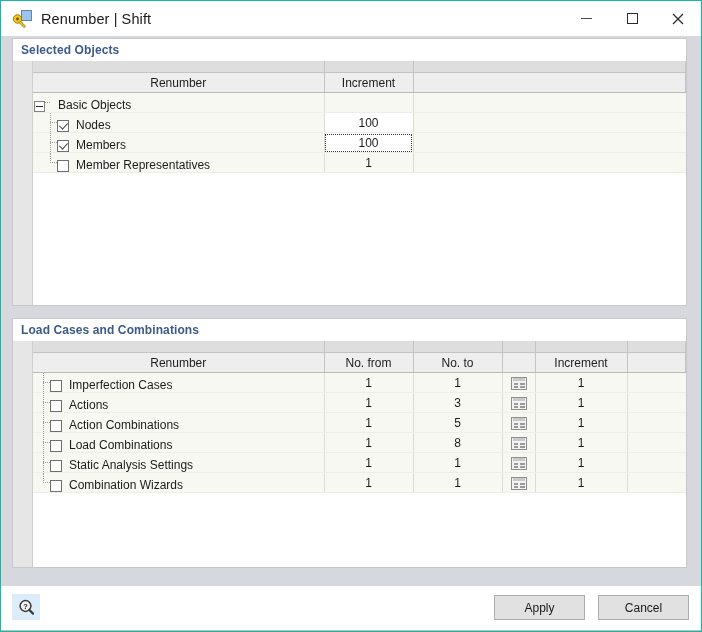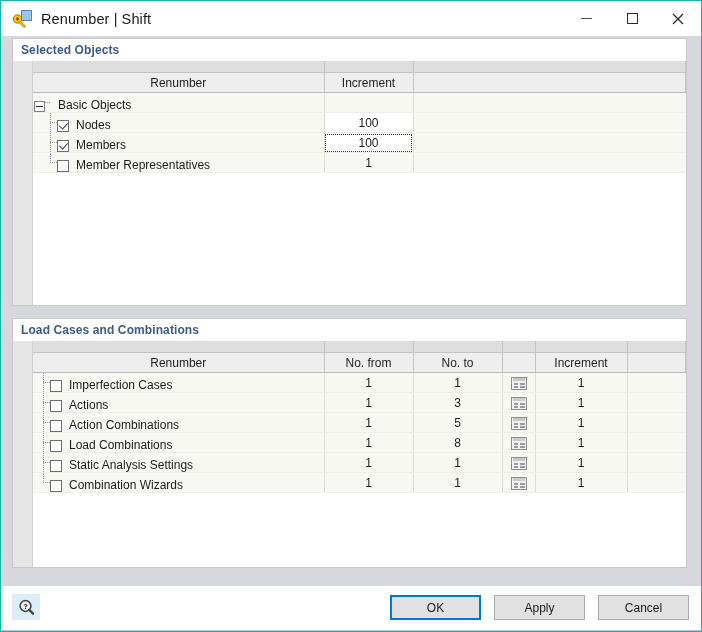--- a/index.html
+++ b/index.html
@@ -537,20 +537,19 @@
 
   <div class="footer">
     <div class="helpbtn">
       <svg width="17" height="17" viewBox="0 0 17 17">
         <circle cx="7.5" cy="7" r="5.4" fill="#f2f2f2" stroke="#3a3a3a" stroke-width="1.5"></circle>
         <line x1="11.2" y1="10.8" x2="15" y2="14.6" stroke="#3a3a3a" stroke-width="2.2" stroke-linecap="round"></line>
         <text x="7.5" y="10.2" font-size="7.5" font-family="Liberation Sans, sans-serif" font-weight="bold" fill="#1a1a1a" text-anchor="middle">?</text>
       </svg>
     </div>
     <div class="btns">
-      <div class="btn primary">OK</div>
       <div class="btn">Apply</div>
       <div class="btn">Cancel</div>
     </div>
   </div>
 
   <div class="bottom-edge"></div>
 </div>
 
 </body></html>

